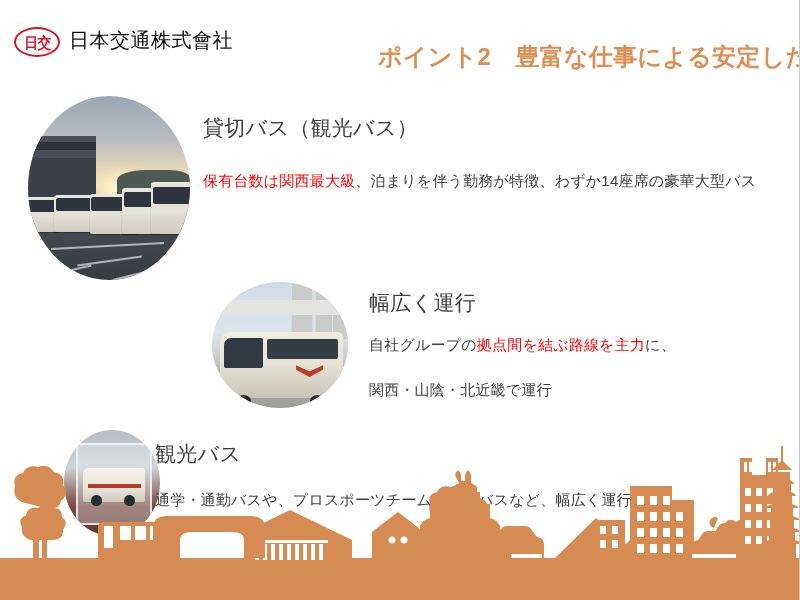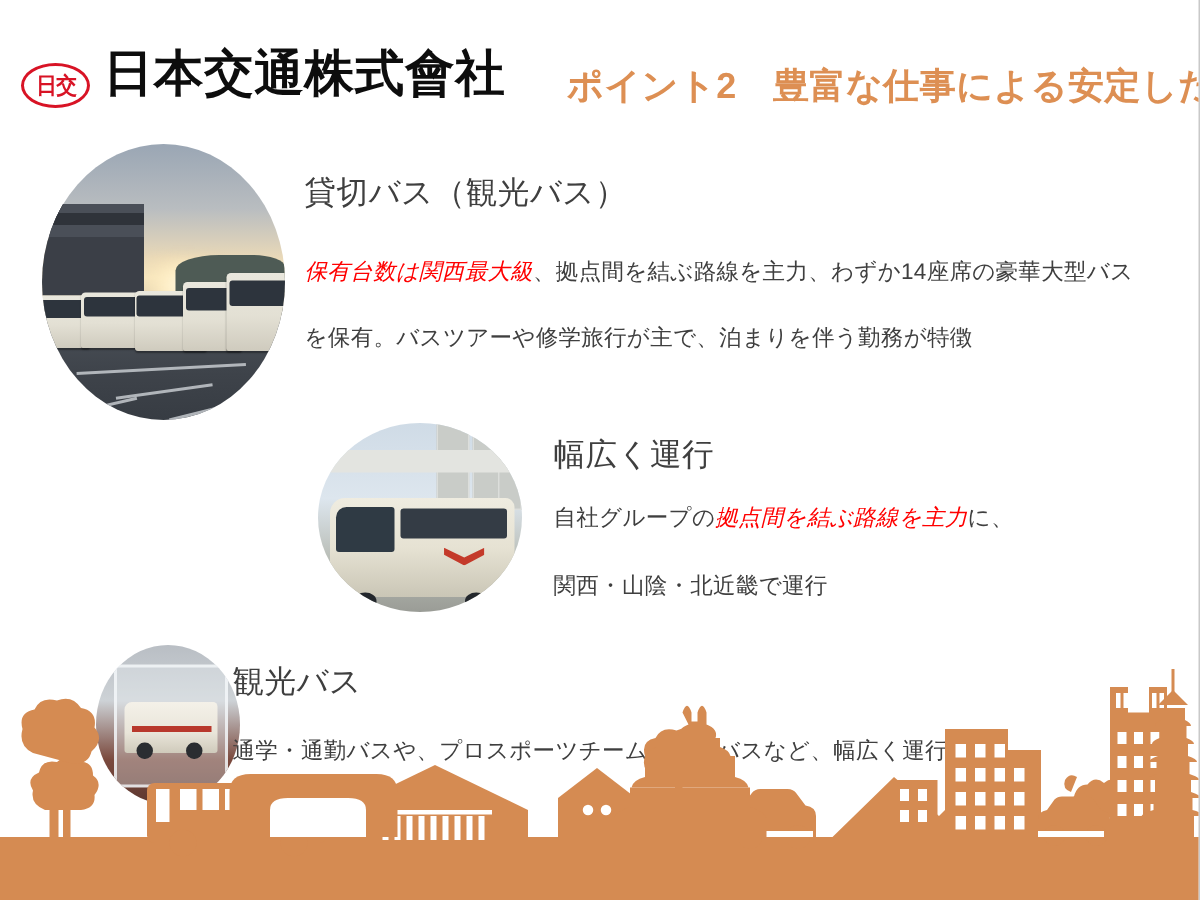--- a/index.html
+++ b/index.html
@@ -19,21 +19,21 @@
     border-right: 1px solid #c9c9c9;
     box-sizing: border-box;
   }
 
   
   #logo-group {
     position: absolute;
     left: 14px;
     top: 27px;
     display: flex;
-    align-items: flex-end;
+    align-items: flex-start;
     gap: 9px;
   }
   #logo-mark {
     position: relative;
     width: 46px;
     height: 30px;
     border: 2.5px solid #d81325;
     border-radius: 50%;
     background: #ffffff;
     display: flex;
@@ -44,22 +44,22 @@
   #logo-mark .mark-text {
     color: #d81325;
     font-size: 15px;
     font-weight: bold;
     line-height: 1;
     letter-spacing: -0.5px;
     white-space: nowrap;
     transform: scaleX(0.92);
   }
   #company-name {
-    font-size: 33px;
-    font-weight: bold;
+    font-size: 20px;
+    font-weight: normal;
     color: #0d0d0d;
     letter-spacing: 0.5px;
     white-space: nowrap;
   }
 
   #slide-title {
     position: absolute;
     left: 378px;
     top: 41px;
     font-size: 24px;
@@ -202,21 +202,20 @@
   }
   .body-line {
     position: absolute;
     color: #3f3f3f;
     font-size: 15px;
     white-space: nowrap;
     letter-spacing: 0.2px;
   }
   .hl {
     color: #ff0000;
-    font-style: italic;
   }
 
   #heading-charter { left: 203px; top: 114px; }
   #charter-line1   { left: 203px; top: 172px; }
   #charter-line2   { left: 203px; top: 216px; }
 
   #heading-highway { left: 369px; top: 289px; }
   #highway-line1   { left: 369px; top: 336px; }
   #highway-line2   { left: 369px; top: 381px; }
 
@@ -259,23 +258,22 @@
     <div class="bus" style="left:58%;  top:50%; width:24%; height:25%;"></div>
     <div class="bus" style="left:76%;  top:47%; width:27%; height:28%;"></div>
     <div class="lane" style="left:4%;  bottom:4%;  width:36%; height:2px; transform:rotate(-13deg);"></div>
     <div class="lane" style="left:30%; bottom:10%; width:40%; height:2px; transform:rotate(-8deg);"></div>
     <div class="lane" style="left:52%; bottom:3%;  width:36%; height:2px; transform:rotate(-14deg);"></div>
     <div class="lane" style="left:14%; bottom:18%; width:70%; height:2px; transform:rotate(-3deg);"></div>
   </div>
 
   <div class="heading" id="heading-charter">貸切バス（観光バス）</div>
   <div class="body-line" id="charter-line1">
-    <span class="hl">保有台数は関西最大級</span><span>、拠点間を結ぶ路線を主力、わずか14座席の豪華大型バス</span>
-  </div>
-  <div class="body-line" id="charter-line2">を保有。バスツアーや修学旅行が主で、泊まりを伴う勤務が特徴</div>
+    <span class="hl">保有台数は関西最大級</span><span>、泊まりを伴う勤務が特徴、わずか14座席の豪華大型バス</span>
+  </div>
 
   <div class="photo" id="photo-highway">
     <div class="hsky"></div>
     <div class="tower" style="left:58%; top:0;   width:16%; height:42%;"></div>
     <div class="tower" style="left:76%; top:6%;  width:14%; height:38%;"></div>
     <div class="tower" style="left:88%; top:12%; width:12%; height:34%;"></div>
     <div class="overpass"></div>
     <div class="hbus">
       <div class="wind"></div>
       <div class="side"></div>

